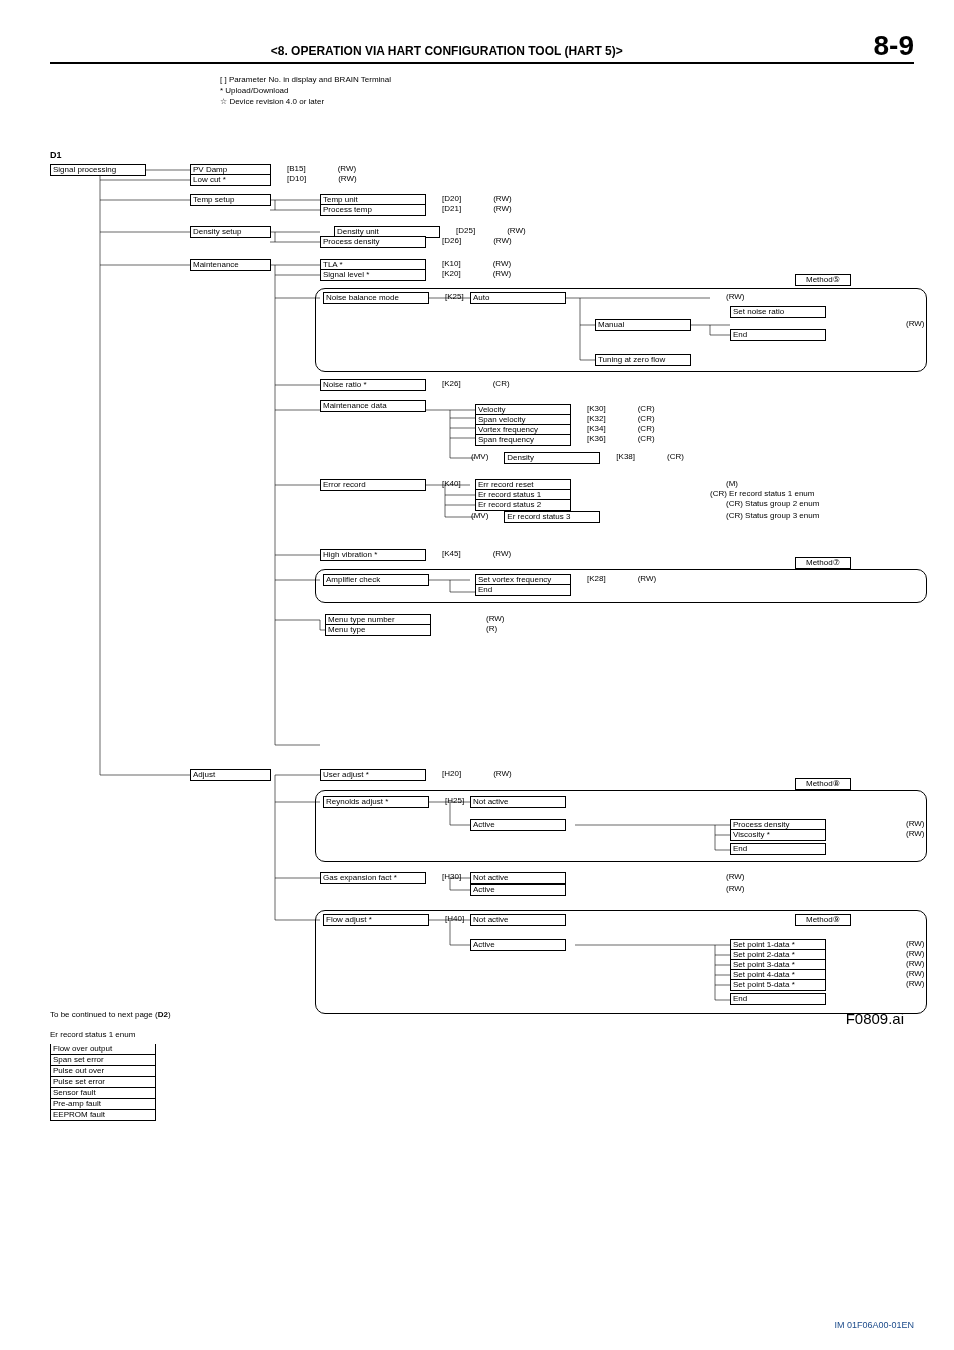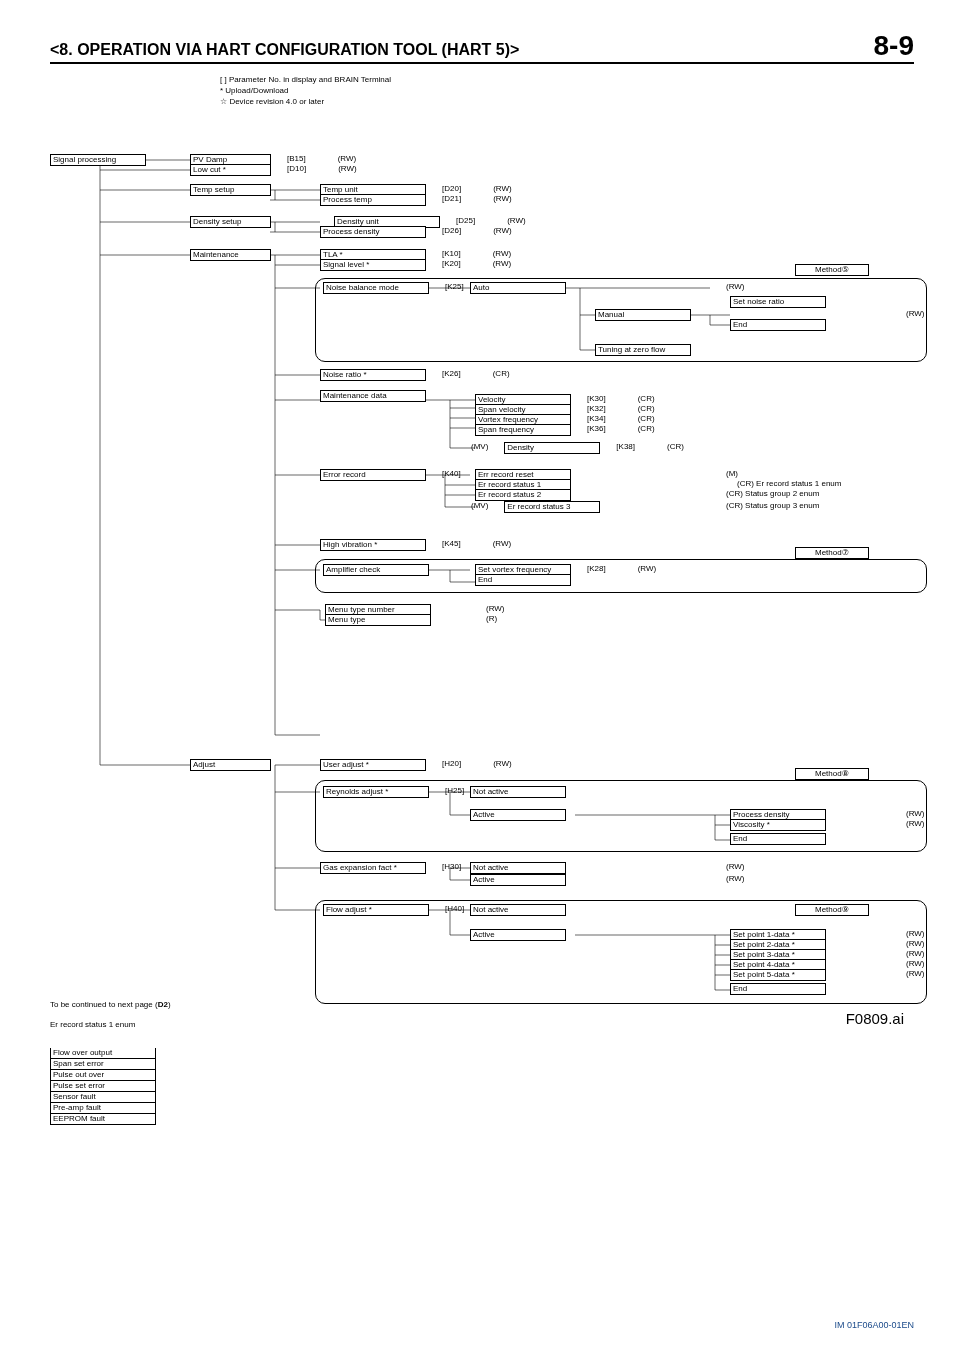--- a/index.html
+++ b/index.html
@@ -1,33 +1,33 @@
 <!DOCTYPE html>
 <html><head>
 <meta charset="utf-8">
 <style>
   html,body{margin:0;padding:0;background:#fff;font-family:Arial,Helvetica,sans-serif;color:#000}
   .page{width:954px;height:1350px;position:relative;box-sizing:border-box;padding:30px 40px 30px 50px}
   .hdr{display:flex;align-items:baseline;justify-content:flex-end;border-bottom:2px solid #000;margin-bottom:6px}
-  .hdr-title{font-size:16px;font-weight:bold;flex:1;text-align:left;padding-right:30px}
+  .hdr-title{font-size:12px;font-weight:bold;flex:1;text-align:center;padding-right:30px}
   .hdr-pn{font-size:28px;font-weight:bold}
   .legend{font-size:8px;line-height:11px;margin:10px 0 8px 20px;position:relative;height:68px}
   .lg-col1{position:absolute;left:0;top:0}
   .lg-col2{position:absolute;left:150px;top:0}
   .lg-box{display:inline-block;border:1px solid #000;width:20px;height:8px;margin-right:2px;vertical-align:middle}
   .d1{font-size:9px;font-weight:bold;margin-left:0}
   .tree{position:relative;font-size:8px;line-height:10px;height:880px}
   .nd{position:absolute;white-space:nowrap}
   .cell{border:1px solid #000;display:inline-block;padding:0 2px;height:10px;line-height:10px;background:#fff;vertical-align:top}
   .tag{display:inline-block;margin:0 16px;vertical-align:top;line-height:10px}
-  .mbox{border:1px solid #000;padding:0 19px;font-size:8px;position:absolute}
+  .mbox{border:1px solid #000;padding:0 10px;font-size:8px;position:absolute}
   .enum-tbl{position:absolute;left:0;top:870px;font-size:8px}
   .enum-tbl .cell{display:block;width:100px;border-top:none}
   .enum-tbl .cell:first-child{border-top:1px solid #000}
-  .enum-title{font-size:8px;margin-bottom:18px}
+  .enum-title{font-size:8px;margin-bottom:4px}
   .continued{position:absolute;left:0;top:850px;font-size:8px}
   .figref{position:absolute;right:50px;top:1010px;font-size:15px}
   .footer{position:absolute;right:40px;bottom:20px;font-size:9px;color:#1a4a8a}
   svg.lines{position:absolute;left:0;top:0;pointer-events:none}
   .oval{border:1px solid #000;border-radius:10px;position:absolute}
 </style>
 </head>
 <body>
 
 <div class="page">
@@ -37,20 +37,21 @@
   </div>
 
   <div class="legend">
     <div class="lg-col2">
       <div>[    ] Parameter No. in display and BRAIN Terminal</div>
       <div>*  Upload/Download</div>
       <div>☆ Device revision 4.0 or later</div>
     </div>
   </div>
 
+  <div class="d1">D1</div>
 
   <div class="tree">
     <svg class="lines" width="900" height="870">
       <g stroke="#000" stroke-width="0.6" fill="none">
         <line x1="50" y1="10" x2="50" y2="615"></line>
         <line x1="50" y1="10" x2="140" y2="10"></line>
           <line x1="50" y1="20" x2="140" y2="20"></line>
         <line x1="50" y1="40" x2="140" y2="40"></line>
           <line x1="50" y1="72" x2="140" y2="72"></line>
         <line x1="50" y1="105" x2="140" y2="105"></line>
@@ -159,21 +160,21 @@
     <div class="nd" style="left:425px;top:244px"><span class="cell" style="width:90px">Velocity</span><span class="tag">[K30]</span><span class="tag">(CR)</span></div>
     <div class="nd" style="left:425px;top:254px"><span class="cell" style="width:90px">Span velocity</span><span class="tag">[K32]</span><span class="tag">(CR)</span></div>
     <div class="nd" style="left:425px;top:264px"><span class="cell" style="width:90px">Vortex frequency</span><span class="tag">[K34]</span><span class="tag">(CR)</span></div>
     <div class="nd" style="left:425px;top:274px"><span class="cell" style="width:90px">Span frequency</span><span class="tag">[K36]</span><span class="tag">(CR)</span></div>
     <div class="nd" style="left:405px;top:292px"><span class="tag">(MV)</span><span class="cell" style="width:90px">Density</span><span class="tag">[K38]</span><span class="tag">(CR)</span></div>
 
     <div class="nd" style="left:270px;top:319px"><span class="cell" style="width:100px">Error record</span><span class="tag">[K40]</span></div>
     <div class="nd" style="left:425px;top:319px"><span class="cell" style="width:90px">Err record reset</span></div>
     <div class="nd" style="left:660px;top:319px"><span class="tag">(M)</span></div>
     <div class="nd" style="left:425px;top:329px"><span class="cell" style="width:90px">Er record status 1</span></div>
-    <div class="nd" style="left:671px;top:329px"><span class="tag">(CR) Er record status 1 enum</span></div>
+    <div class="nd" style="left:644px;top:329px"><span class="tag">(CR) Er record status 1 enum</span></div>
     <div class="nd" style="left:425px;top:339px"><span class="cell" style="width:90px">Er record status 2</span></div>
     <div class="nd" style="left:660px;top:339px"><span class="tag">(CR) Status group 2 enum</span></div>
     <div class="nd" style="left:405px;top:351px"><span class="tag">(MV)</span><span class="cell" style="width:90px">Er record status 3</span></div>
     <div class="nd" style="left:660px;top:351px"><span class="tag">(CR) Status group 3 enum</span></div>
 
     <div class="nd" style="left:270px;top:389px"><span class="cell" style="width:100px">High vibration *</span><span class="tag">[K45]</span><span class="tag">(RW)</span></div>
 
     <div class="mbox" style="left:745px;top:397px">Method⑦</div>
     <div class="oval" style="left:265px;top:409px;width:610px;height:32px"></div>
     <div class="nd" style="left:273px;top:414px"><span class="cell" style="width:100px">Amplifier check</span></div>

